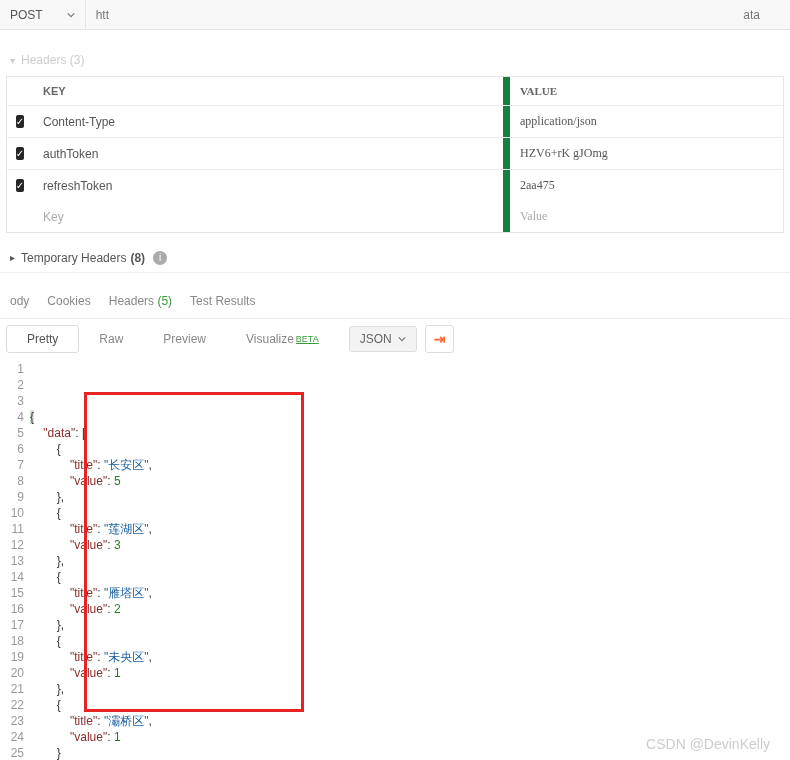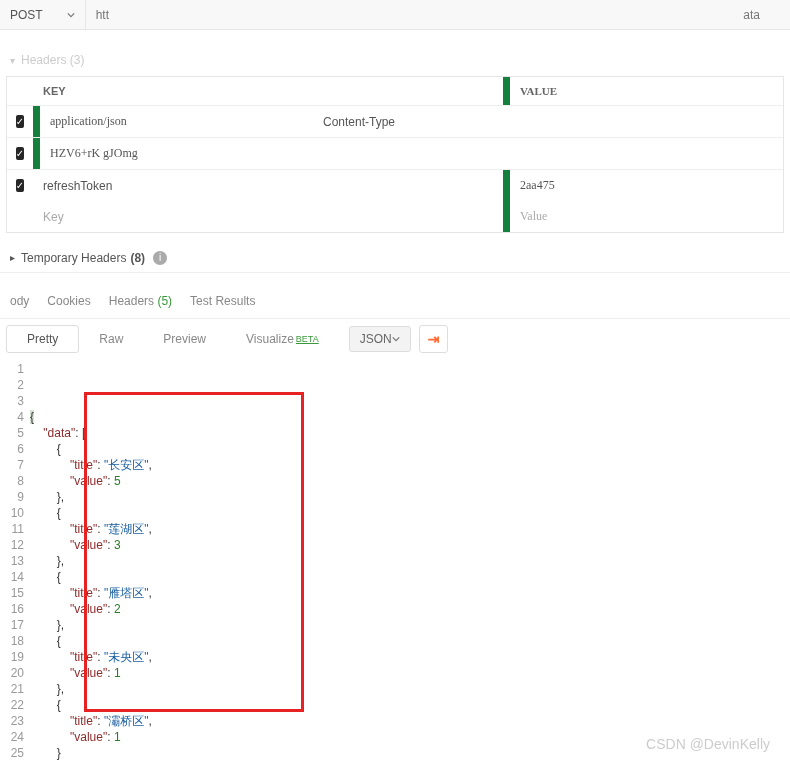--- a/index.html
+++ b/index.html
@@ -32,21 +32,21 @@
   .info-icn { width: 14px; height: 14px; border-radius: 50%; background: #aaa; color: #fff; font-size: 10px; display: flex; align-items: center; justify-content: center; margin-left: 8px; }
   
   .resp-tabs { display: flex; align-items: center; height: 36px; padding: 0 10px; color: #888; gap: 18px; border-bottom: 1px solid #eee; }
   .resp-tabs .tab { cursor: pointer; }
   .resp-tabs .green { color: #3a9a3a; }
   
   .toolbar { display: flex; align-items: center; height: 40px; padding: 0 6px; gap: 0; }
   .tb-btn { padding: 6px 20px; color: #888; cursor: pointer; display: flex; align-items: center; }
   .tb-btn.active { background: #fff; color: #555; border: 1px solid #ddd; border-radius: 3px; }
   .beta { color: #3a9a3a; font-size: 9px; margin-left: 2px; vertical-align: super; text-decoration: underline; }
-  .json-sel { background: #f3f3f3; border: 1px solid #ddd; border-radius: 3px; padding: 5px 10px; color: #666; display: flex; align-items: center; margin-left: 10px; }
+  .json-sel { background: #f3f3f3; border: 1px solid #ddd; border-radius: 3px; padding: 5px 10px; color: #666; display: flex; align-items: center; gap: 6px; margin-left: 10px; }
   .wrap-btn { background: #fff; border: 1px solid #ddd; border-radius: 3px; padding: 5px 8px; margin-left: 8px; display: flex; align-items: center; justify-content: center; }
   .wrap-icn { color: #ff6c37; font-size: 14px; font-weight: bold; }
   
   .code-area { display: flex; position: relative; }
   .gutter { width: 30px; text-align: right; color: #999; font-family: Consolas, Monaco, monospace; font-size: 12px; line-height: 16px; padding-top: 2px; padding-right: 6px; }
   .code { font-family: Consolas, Monaco, monospace; font-size: 12px; line-height: 16px; white-space: pre; padding-top: 2px; position: relative; }
   .k { color: #8b2b2b; } 
   .s { color: #1a5fa0; } 
   .n { color: #2a7a2a; } 
   .p { color: #333; } 
@@ -86,27 +86,28 @@
   <div class="hdr-row th-row">
     <div class="hdr-cell col-chk"></div>
     <div class="hdr-cell col-key">KEY</div>
     <div class="hdr-cell col-val">VALUE</div>
   </div>
   <div id="header-rows">
       <div class="hdr-row">
         <div class="hdr-cell col-chk">
           <span class="chk">✓</span>
         </div>
+        <div class="hdr-cell col-key">Content-Type</div>
         <div class="hdr-cell col-val">application/json</div>
-        <div class="hdr-cell col-key">Content-Type</div>
       </div>
       <div class="hdr-row">
         <div class="hdr-cell col-chk">
           <span class="chk">✓</span>
         </div>
+        <div class="hdr-cell col-key">authToken</div>
         <div class="hdr-cell col-val">HZV6+rK                        gJOmg</div>
       </div>
       <div class="hdr-row">
         <div class="hdr-cell col-chk">
           <span class="chk">✓</span>
         </div>
         <div class="hdr-cell col-key">refreshToken</div>
         <div class="hdr-cell col-val">2aa475</div>
       </div>
     </div>

